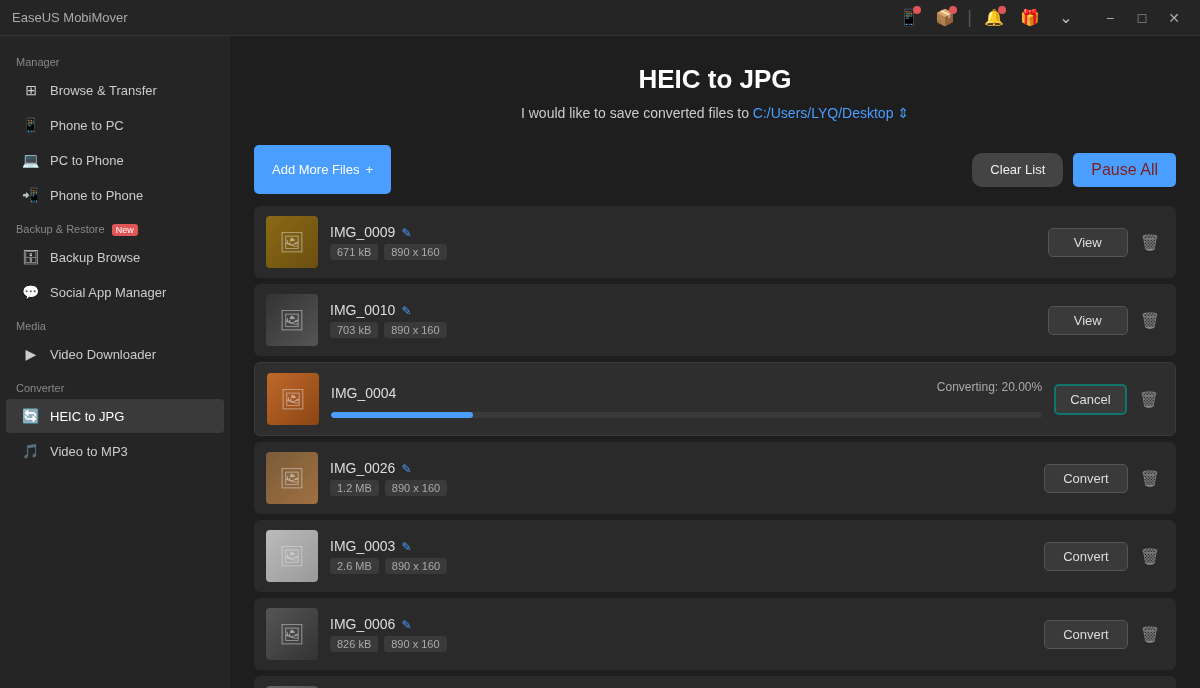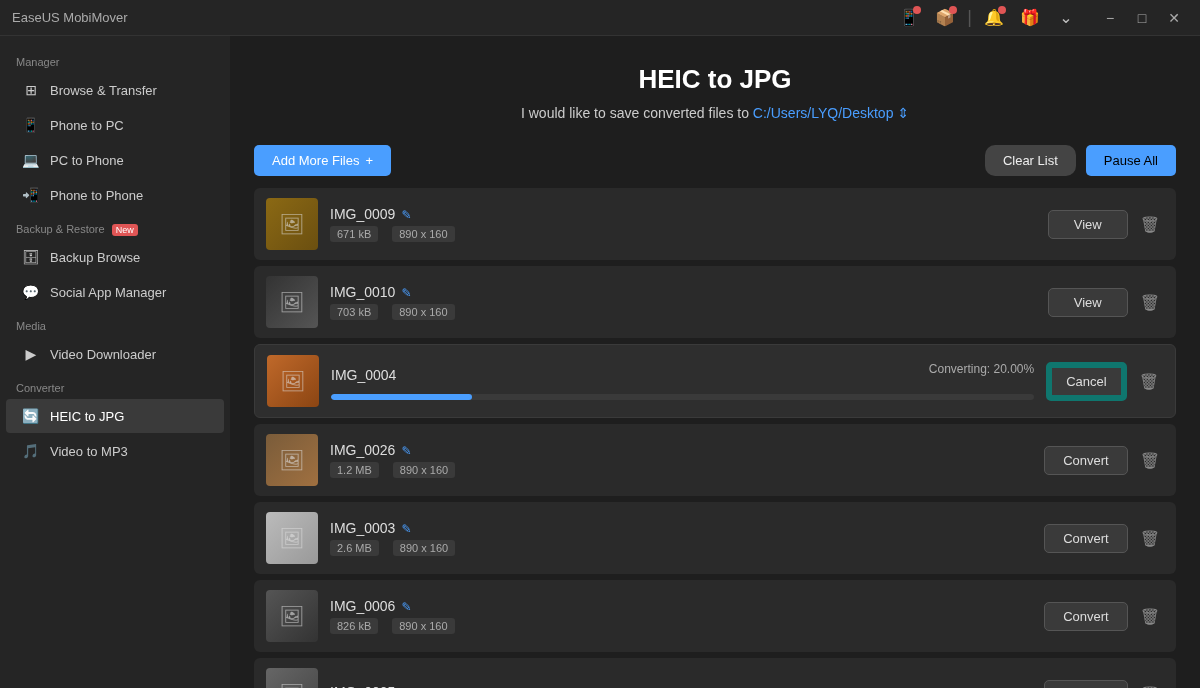--- a/index.html
+++ b/index.html
@@ -165,21 +165,21 @@
       display: flex;
       align-items: center;
       justify-content: space-between;
       padding: 8px 24px 12px;
       flex-shrink: 0;
     }
     .btn-add {
       background: #4a9eff;
       color: white;
       border: none;
-      padding: 8px 18px;
+      padding: 17px 18px;
       border-radius: 5px;
       font-size: 13px;
       cursor: pointer;
       display: flex;
       align-items: center;
       gap: 6px;
     }
     .toolbar-right {
       display: flex;
       gap: 10px;
@@ -188,25 +188,25 @@
       background: #444;
       color: #eee;
       border: none;
       padding: 8px 18px;
       border-radius: 10px;
       font-size: 13px;
       cursor: pointer;
     }
     .btn-pause-all {
       background: #4a9eff;
-      color: #000000;
+      color: #7f1d1d;
       border: none;
       padding: 8px 18px;
       border-radius: 5px;
-      font-size: 13px;
+      font-size: 16px;
       cursor: pointer;
     }
 
     
     .file-list {
       flex: 1;
       overflow-y: auto;
       padding: 0 24px 12px;
     }
     .file-row {
@@ -258,21 +258,21 @@
       color: #ddd;
       font-weight: 500;
     }
     .file-edit-icon {
       color: #4a9eff;
       font-size: 12px;
       cursor: pointer;
     }
     .file-tags {
       display: flex;
-      gap: 14px;
+      gap: 6px;
       flex-wrap: wrap;
     }
     .file-tag {
       background: #3a3a3a;
       color: #aaa;
       font-size: 11px;
       padding: 2px 7px;
       border-radius: 3px;
     }
     .progress-label {
@@ -307,21 +307,21 @@
       border: 1px solid #555;
       padding: 6px 18px;
       border-radius: 5px;
       font-size: 13px;
       cursor: pointer;
       min-width: 80px;
     }
     .btn-cancel {
       background: #3a3a3a;
       color: #ddd;
-      border: 6px solid #0f766e;
+      border: 2px solid #0f766e;
       padding: 6px 14px;
       border-radius: 5px;
       font-size: 13px;
       cursor: pointer;
     }
     .btn-delete {
       background: transparent;
       border: none;
       color: #888;
       font-size: 16px;

